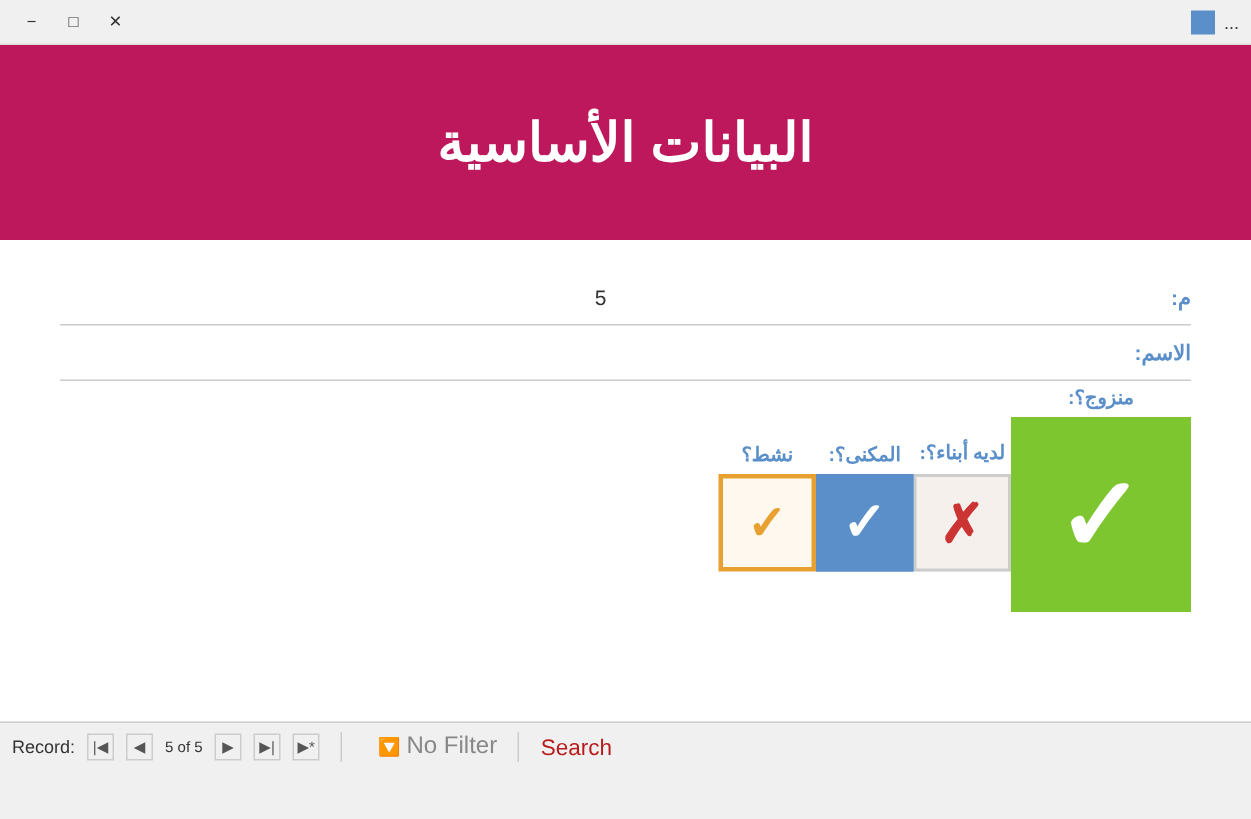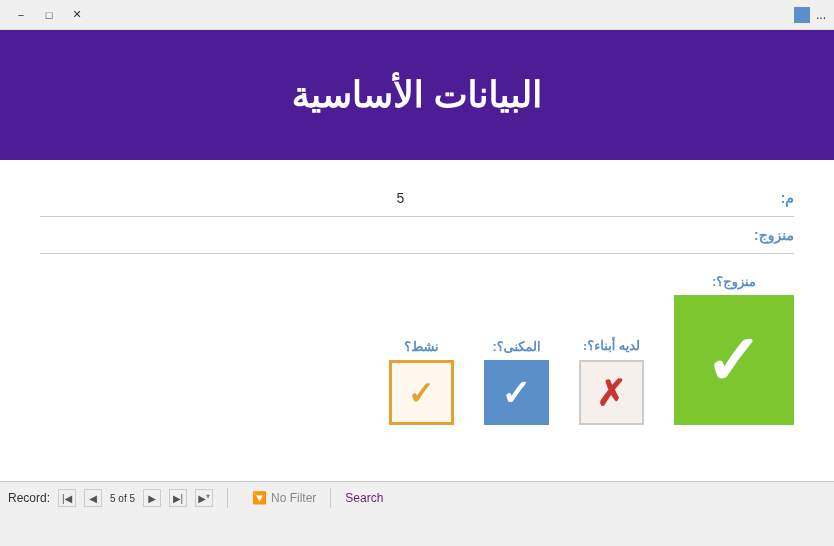--- a/index.html
+++ b/index.html
@@ -52,21 +52,21 @@
       font-size: 11px;
       color: #333;
       display: flex;
       align-items: center;
       justify-content: center;
     }
 
     
     .header-banner {
       height: 130px;
-      background: #4c1d95;
+      background: #be185d;
       display: flex;
       align-items: center;
       justify-content: center;
       padding: 0 60px;
     }
     .header-title {
       color: white;
       font-size: 36px;
       font-weight: bold;
       text-align: center;
@@ -99,24 +99,23 @@
     }
     .form-value {
       flex: 1;
       text-align: center;
       font-size: 14px;
       color: #333;
     }
 
     
     .checkboxes-section {
-      margin-top: 20px;
-      display: flex;
-      align-items: flex-end;
-      gap: 30px;
+      margin-top: 3px;
+      display: flex;
+      align-items: center;
       direction: rtl;
     }
 
     .checkbox-group {
       display: flex;
       flex-direction: column;
       align-items: center;
       gap: 6px;
     }
     .checkbox-label {
@@ -218,35 +217,35 @@
       display: flex;
       align-items: center;
       gap: 4px;
       margin-left: 10px;
     }
     .filter-icon {
       font-size: 12px;
       color: #888;
     }
     .filter-text {
-      font-size: 12px;
+      font-size: 16px;
       color: #888;
       text-align: center;
     }
     .divider-v {
       width: 1px;
       height: 20px;
       background: #ccc;
       margin: 0 6px;
     }
     .search-box {
       border: none;
       background: none;
-      font-size: 12px;
-      color: #701a75;
+      font-size: 15px;
+      color: #b91c1c;
       outline: none;
       width: 120px;
     }
 
     .content-area {
       position: relative;
       height: calc(546px - 30px - 130px - 32px);
     }
   </style>
 </head>
@@ -270,21 +269,21 @@
 
 <div class="content-area">
   <div class="main-content">
 
     <div class="form-row">
       <span class="form-label">م:</span>
       <span class="form-value">5</span>
     </div>
 
     <div class="form-row">
-      <span class="form-label">منزوج:</span>
+      <span class="form-label">الاسم:</span>
     </div>
 
     <div class="checkboxes-section">
 
       <div class="checkbox-group">
         <span class="checkbox-label">منزوج؟:</span>
         <div class="checkbox-large">
           <span class="check-mark-large">✓</span>
         </div>
       </div>

